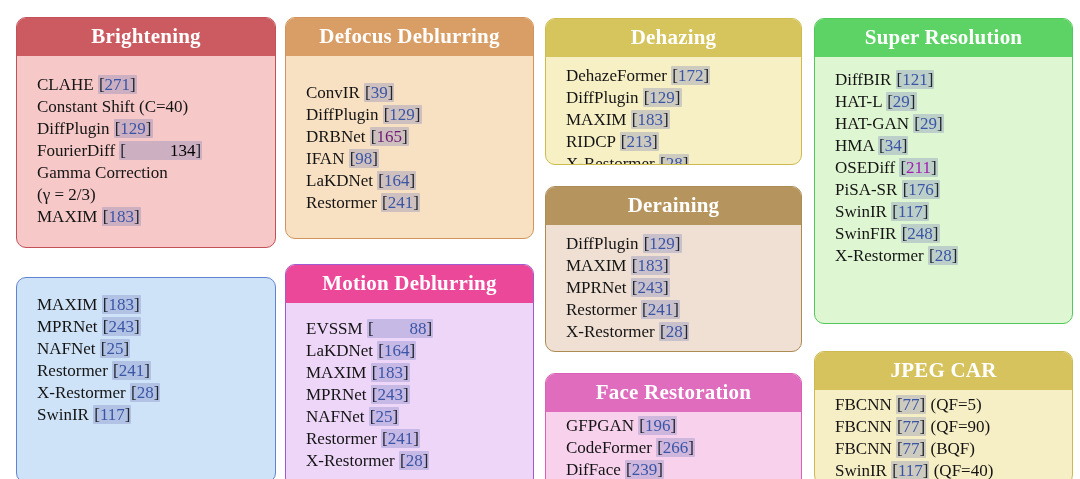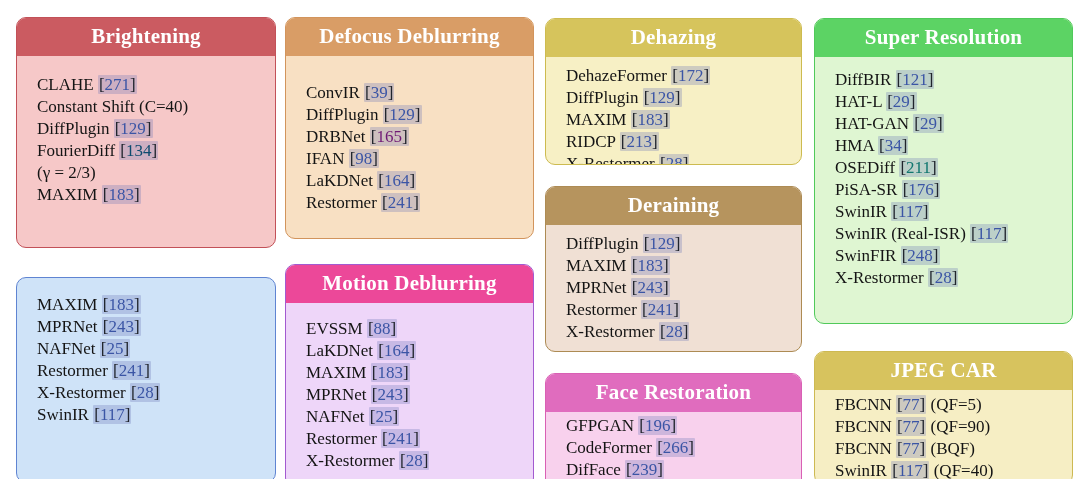--- a/index.html
+++ b/index.html
@@ -50,22 +50,23 @@
     <section class="box b-brightening" style="background-color: rgb(246, 200, 200); border-color: rgb(194, 81, 88);">
       <header class="box-header" style="background-color: rgb(203, 91, 97);">Brightening</header>
       <div class="box-body">
 
           <div class="method-line"><span>CLAHE </span><span class="cite"><span class="bracket">[</span><span class="cite-num" style="color: rgb(59, 85, 165);">271</span><span class="bracket">]</span></span><span></span></div>
 
           <div class="method-line"><span>Constant Shift (C=40)</span><span></span></div>
 
           <div class="method-line"><span>DiffPlugin </span><span class="cite"><span class="bracket">[</span><span class="cite-num" style="color: rgb(59, 85, 165);">129</span><span class="bracket">]</span></span><span></span></div>
 
-          <div class="method-line"><span>FourierDiff </span><span class="cite"><span class="bracket">[</span><span class="cite-num" style="color: #0c4a6e;">134</span><span class="bracket">]</span></span><span></span></div>
-
+          <div class="method-line"><span>FourierDiff </span><span class="cite"><span class="bracket">[</span><span class="cite-num" style="color: #000000; margin-left: 44px;">134</span><span class="bracket">]</span></span><span></span></div>
+
+          <div class="method-line"><span>Gamma Correction</span><span></span></div>
 
           <div class="method-line"><span>(γ = 2/3)</span><span></span></div>
 
           <div class="method-line"><span>MAXIM </span><span class="cite"><span class="bracket">[</span><span class="cite-num" style="color: rgb(59, 85, 165);">183</span><span class="bracket">]</span></span><span></span></div>
         </div>
     </section>
 
     <section class="box b-denoising" style="background-color: rgb(207, 227, 248); border-color: rgb(95, 132, 210);">
       <div class="box-body">
 
@@ -100,21 +101,21 @@
           <div class="method-line"><span>LaKDNet </span><span class="cite"><span class="bracket">[</span><span class="cite-num" style="color: rgb(59, 85, 165);">164</span><span class="bracket">]</span></span><span></span></div>
 
           <div class="method-line"><span>Restormer </span><span class="cite"><span class="bracket">[</span><span class="cite-num" style="color: rgb(59, 85, 165);">241</span><span class="bracket">]</span></span><span></span></div>
         </div>
     </section>
 
     <section class="box b-motion" style="background-color: rgb(238, 214, 249); border-color: rgb(162, 90, 208);">
       <header class="box-header" style="background-color: #ec4899;">Motion Deblurring</header>
       <div class="box-body">
 
-          <div class="method-line"><span>EVSSM </span><span class="cite"><span class="bracket">[</span><span class="cite-num" style="color: rgb(59, 85, 165);">88</span><span class="bracket">]</span></span><span></span></div>
+          <div class="method-line"><span>EVSSM </span><span class="cite"><span class="bracket">[</span><span class="cite-num" style="color: rgb(59, 85, 165); margin-left: 36px;">88</span><span class="bracket">]</span></span><span></span></div>
 
           <div class="method-line"><span>LaKDNet </span><span class="cite"><span class="bracket">[</span><span class="cite-num" style="color: rgb(59, 85, 165);">164</span><span class="bracket">]</span></span><span></span></div>
 
           <div class="method-line"><span>MAXIM </span><span class="cite"><span class="bracket">[</span><span class="cite-num" style="color: rgb(59, 85, 165);">183</span><span class="bracket">]</span></span><span></span></div>
 
           <div class="method-line"><span>MPRNet </span><span class="cite"><span class="bracket">[</span><span class="cite-num" style="color: rgb(59, 85, 165);">243</span><span class="bracket">]</span></span><span></span></div>
 
           <div class="method-line"><span>NAFNet </span><span class="cite"><span class="bracket">[</span><span class="cite-num" style="color: rgb(59, 85, 165);">25</span><span class="bracket">]</span></span><span></span></div>
 
           <div class="method-line"><span>Restormer </span><span class="cite"><span class="bracket">[</span><span class="cite-num" style="color: rgb(59, 85, 165);">241</span><span class="bracket">]</span></span><span></span></div>
@@ -177,27 +178,26 @@
 
           <div class="method-line"><span>DiffBIR </span><span class="cite"><span class="bracket">[</span><span class="cite-num" style="color: rgb(59, 85, 165);">121</span><span class="bracket">]</span></span><span></span></div>
 
 
           <div class="method-line"><span>HAT-L </span><span class="cite"><span class="bracket">[</span><span class="cite-num" style="color: rgb(59, 85, 165);">29</span><span class="bracket">]</span></span><span></span></div>
 
           <div class="method-line"><span>HAT-GAN </span><span class="cite"><span class="bracket">[</span><span class="cite-num" style="color: rgb(59, 85, 165);">29</span><span class="bracket">]</span></span><span></span></div>
 
           <div class="method-line"><span>HMA </span><span class="cite"><span class="bracket">[</span><span class="cite-num" style="color: rgb(59, 85, 165);">34</span><span class="bracket">]</span></span><span></span></div>
 
-          <div class="method-line"><span>OSEDiff </span><span class="cite"><span class="bracket">[</span><span class="cite-num" style="color: #0f766e; font-family: Liberation Serif, serif;">211</span><span class="bracket">]</span></span><span></span></div>
+          <div class="method-line"><span>OSEDiff </span><span class="cite"><span class="bracket">[</span><span class="cite-num" style="color: #a21caf; font-family: Liberation Serif, serif;">211</span><span class="bracket">]</span></span><span></span></div>
 
           <div class="method-line"><span>PiSA-SR </span><span class="cite"><span class="bracket">[</span><span class="cite-num" style="color: rgb(59, 85, 165);">176</span><span class="bracket">]</span></span><span></span></div>
 
           <div class="method-line"><span>SwinIR </span><span class="cite"><span class="bracket">[</span><span class="cite-num" style="color: rgb(59, 85, 165);">117</span><span class="bracket">]</span></span><span></span></div>
 
-          <div class="method-line"><span>SwinIR (Real-ISR) </span><span class="cite"><span class="bracket">[</span><span class="cite-num" style="color: rgb(59, 85, 165);">117</span><span class="bracket">]</span></span><span></span></div>
 
           <div class="method-line"><span>SwinFIR </span><span class="cite"><span class="bracket">[</span><span class="cite-num" style="color: rgb(59, 85, 165);">248</span><span class="bracket">]</span></span><span></span></div>
 
           <div class="method-line"><span>X-Restormer </span><span class="cite"><span class="bracket">[</span><span class="cite-num" style="color: rgb(59, 85, 165);">28</span><span class="bracket">]</span></span><span></span></div>
         </div>
     </section>
 
     <section class="box b-jpeg" style="background-color: rgb(246, 238, 196); border-color: rgb(205, 185, 82);">
       <header class="box-header" style="background-color: rgb(215, 195, 94);">JPEG CAR</header>
       <div class="box-body">

